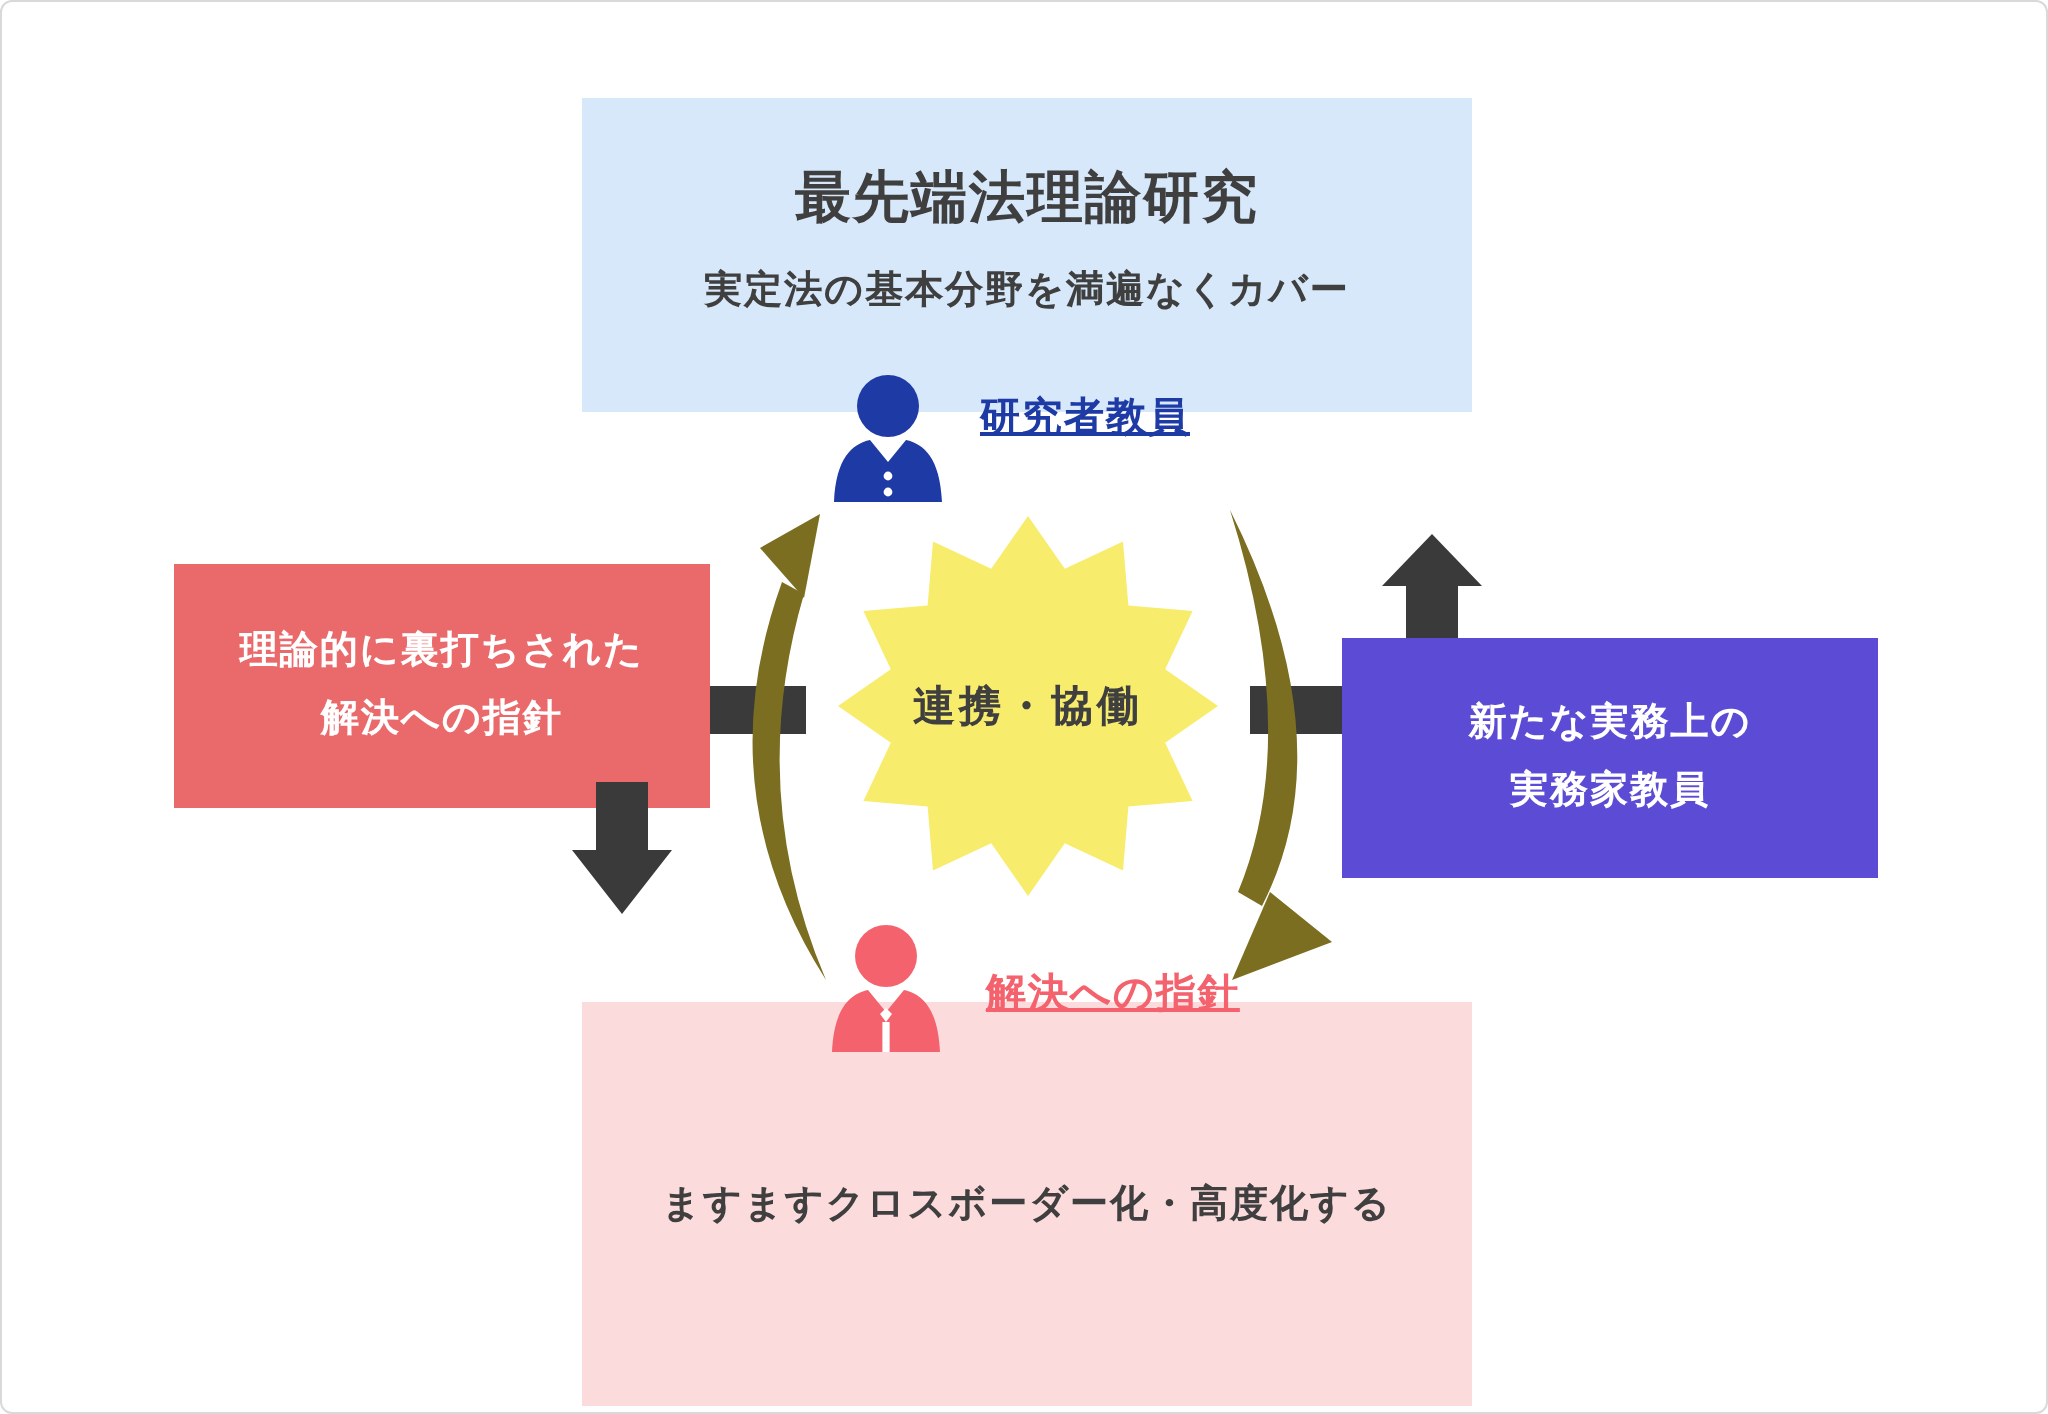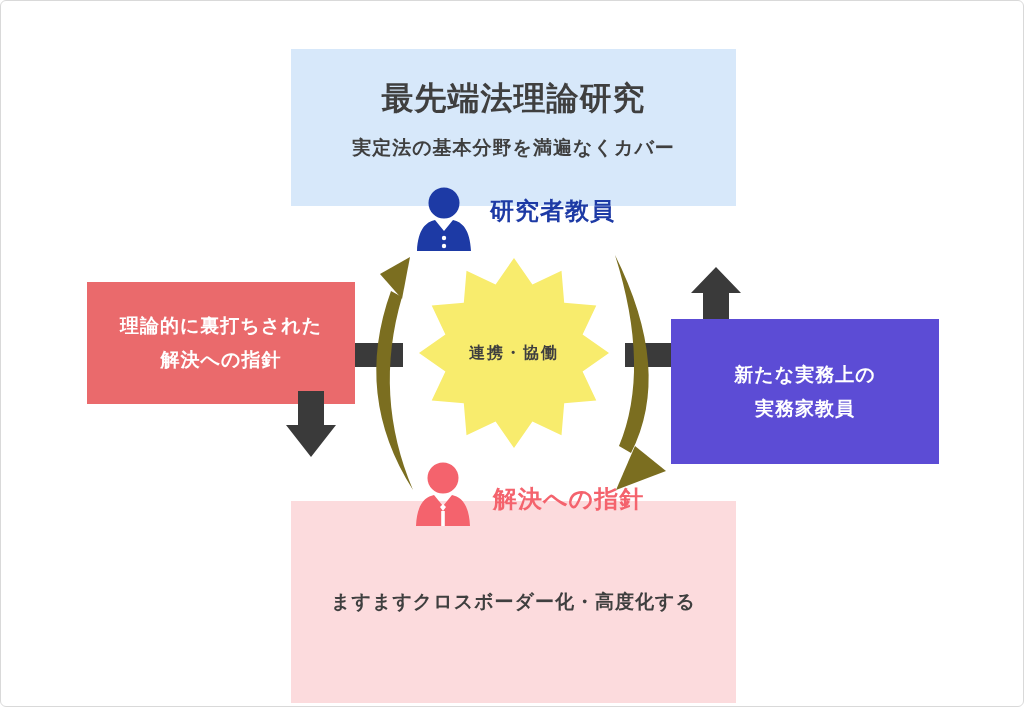--- a/index.html
+++ b/index.html
@@ -10,47 +10,47 @@
   }
   *{margin:0;padding:0;box-sizing:border-box;}
   html,body{background:#ffffff;}
   body{font-family:"Liberation Sans","DejaVu Sans",sans-serif;}
   .canvas{
     position:relative;width:1024px;height:707px;background:#ffffff;
     border:1px solid var(--canvas-border);border-radius:6px;overflow:hidden;
   }
   .box{position:absolute;display:flex;flex-direction:column;align-items:center;justify-content:center;text-align:center;}
   .box-top{left:290px;top:48px;width:445px;height:157px;background:var(--theory-bg);gap:14px;padding-bottom:18px;}
-  .box-top h2{font-size:32px;font-weight:bold;color:var(--text-dark);letter-spacing:1px;}
+  .box-top h2{font-size:28px;font-weight:bold;color:var(--text-dark);letter-spacing:1px;}
   .box-top p{font-size:19px;font-weight:bold;color:var(--text-dark);letter-spacing:1px;}
   .box-bottom{left:290px;top:500px;width:445px;height:202px;background:var(--practice-bg);gap:8px;}
   .box-bottom .small{font-size:19px;font-weight:bold;color:var(--text-dark);letter-spacing:1px;}
   .box-bottom .big{font-size:28px;font-weight:bold;color:var(--text-dark);letter-spacing:2px;}
   .box-left{left:86px;top:268px;width:268px;height:122px;background:var(--guideline-bg);margin-top:13px;}
-  .box-right{left:670px;top:318px;width:268px;height:145px;background:var(--issues-bg);}
+  .box-right{left:670px;top:318px;width:268px;height:120px;background:var(--issues-bg);}
   .box-left span,.box-right span{display:block;font-size:19px;font-weight:bold;color:var(--white-text);line-height:34px;letter-spacing:1px;}
   .bar{position:absolute;background:var(--dark);height:24px;top:342px;z-index:1;}
   .bar-left{left:354px;width:48px;}
   .bar-right{left:624px;width:46px;}
   .arrow-svg{position:absolute;z-index:1;}
   .arcs-svg{position:absolute;left:340px;top:240px;z-index:3;}
   .arc{fill:var(--olive);}
   .dark-arrow{fill:var(--dark);}
   .star-wrap{position:absolute;left:408px;top:247px;width:210px;height:210px;z-index:1;}
   .star-wrap svg{position:absolute;left:0;top:0;}
   .star{fill:var(--star-bg);}
   .star-label{position:absolute;left:0;top:0;width:210px;height:210px;display:flex;align-items:center;justify-content:center;
-    font-size:16px;font-weight:bold;color:var(--text-dark);letter-spacing:2px;}
+    font-size:21px;font-weight:bold;color:var(--text-dark);letter-spacing:2px;}
   .person{position:absolute;width:60px;height:64px;z-index:2;}
   .person-researcher{left:413px;top:186px;}
   .person-practitioner{left:412px;top:461px;}
   .person .fill-blue{fill:var(--blue);}
   .person .fill-salmon{fill:var(--salmon);}
   .person .fill-white{fill:#ffffff;}
-  .actor-label{position:absolute;font-size:24px;font-weight:bold;letter-spacing:1px;z-index:2;}
+  .actor-label{position:absolute;font-size:20px;font-weight:bold;letter-spacing:1px;z-index:2;text-decoration:underline;}
   .label-researcher{left:489px;top:194px;color:var(--blue);}
   .label-practitioner{left:492px;top:482px;color:var(--salmon);}
 </style>
 </head>
 <body>
 
 <div class="canvas">
 
   <section class="box box-top">
     <h2>最先端法理論研究</h2>

